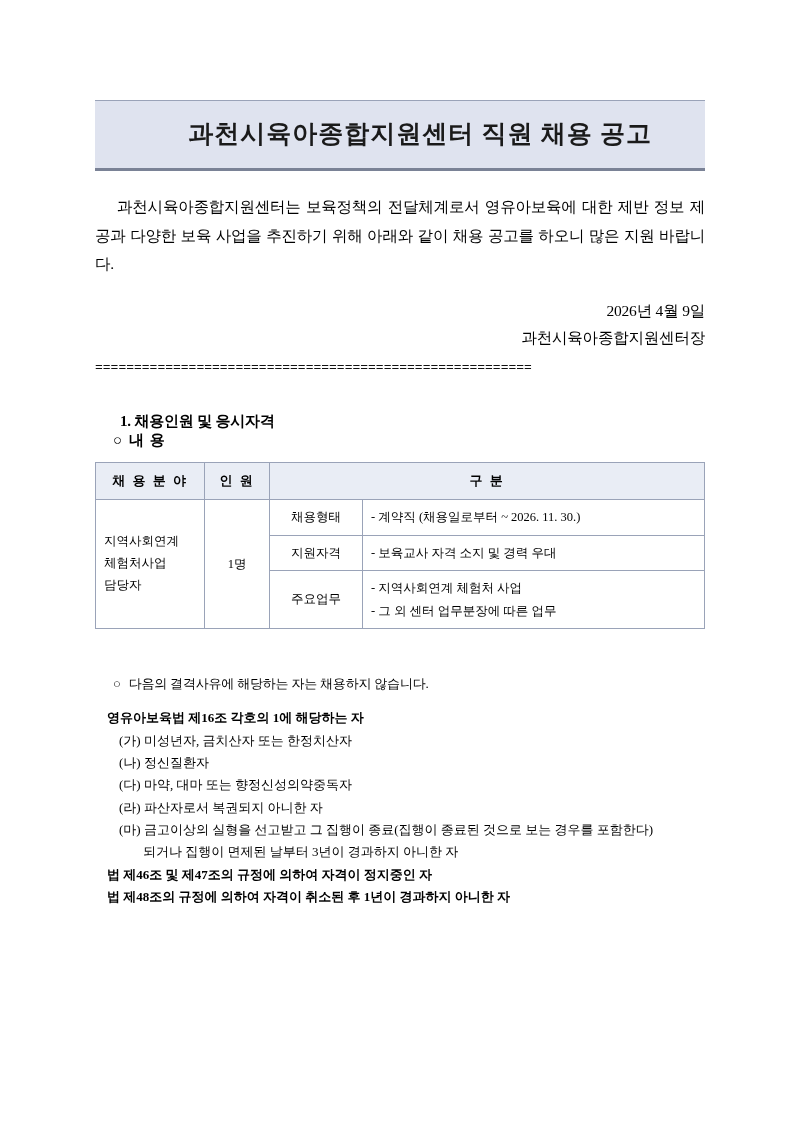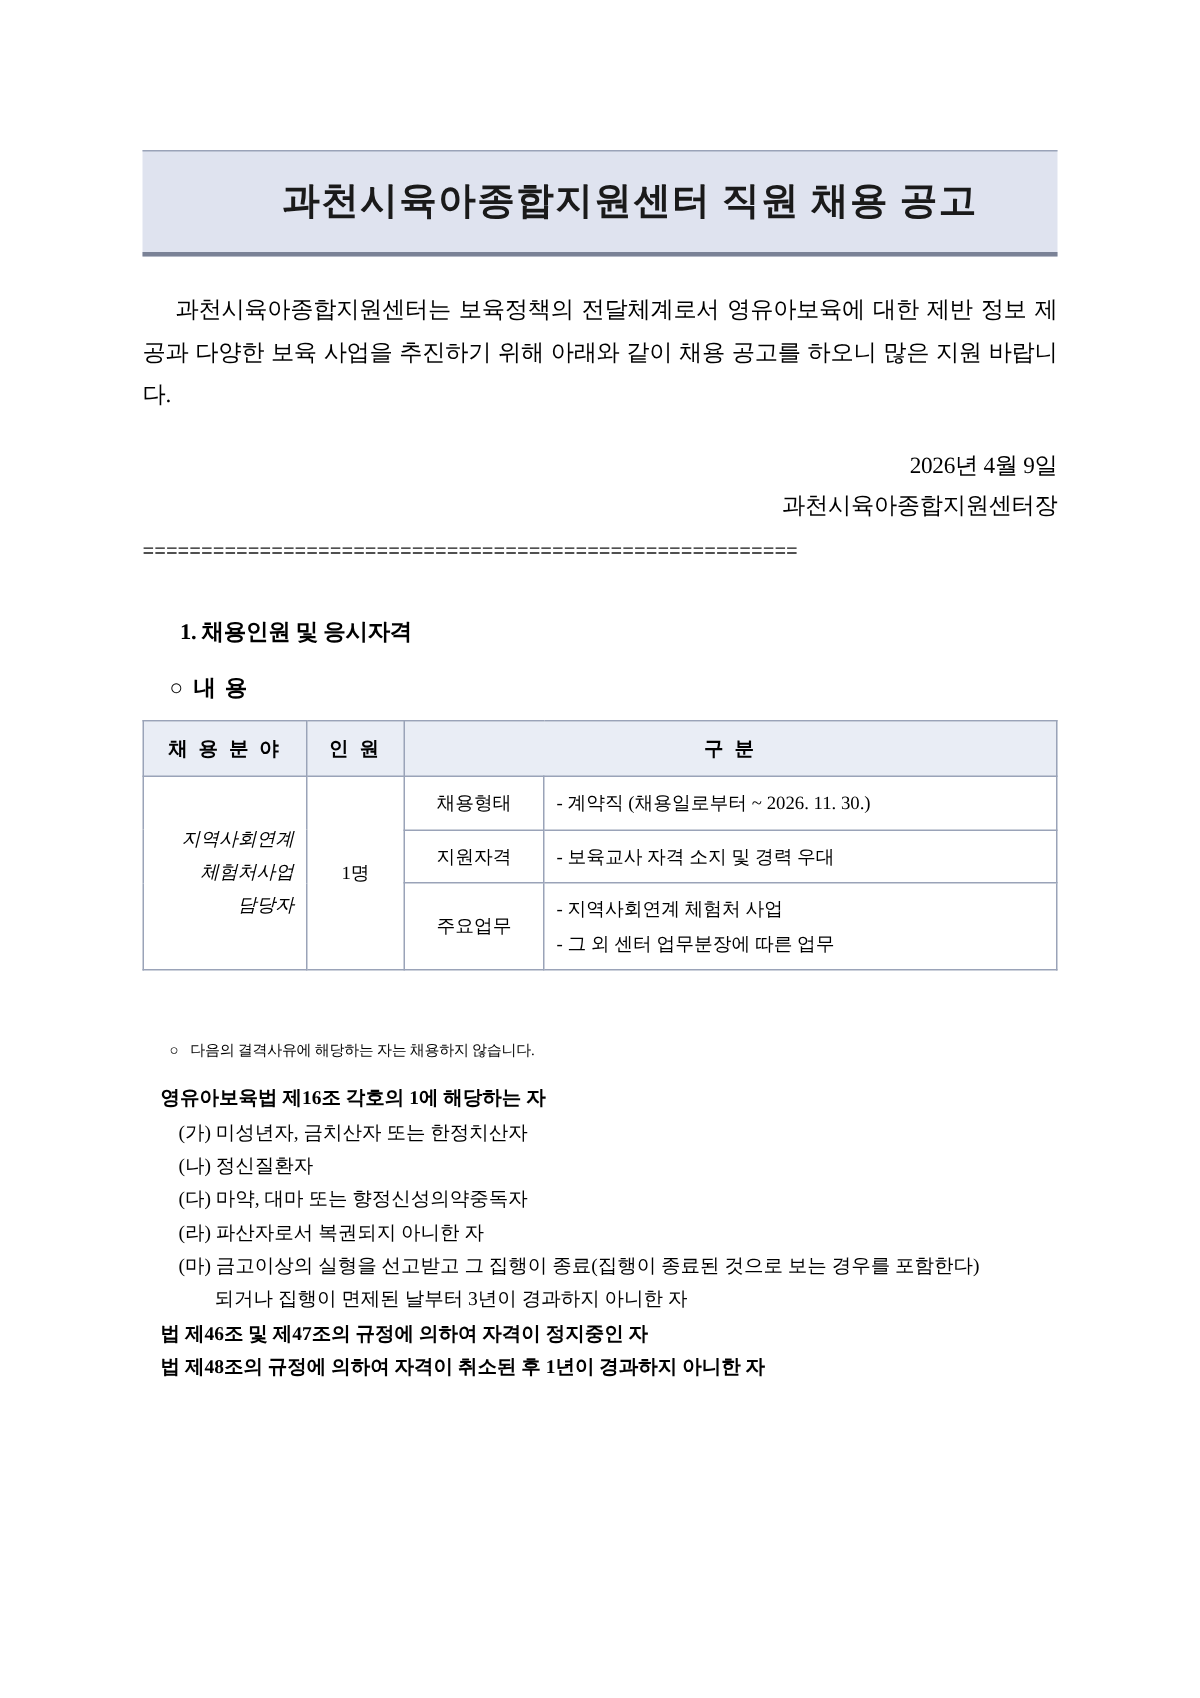--- a/index.html
+++ b/index.html
@@ -72,21 +72,20 @@
 
   
   .section-heading {
     margin-top: 38px;
     font-size: 15px;
     font-weight: bold;
     letter-spacing: -0.2px;
     margin-left: 25px;
   }
   .subsection {
-    margin-top: 18px;
     margin-left: 18px;
     font-size: 15px;
     font-weight: bold;
     letter-spacing: 1px;
   }
   .subsection .circle {
     font-weight: normal;
     margin-right: 6px;
   }
 
@@ -105,24 +104,23 @@
   }
   table.recruit thead th {
     background: #e9edf5;
     text-align: center;
     font-weight: bold;
     letter-spacing: 2px;
     padding: 9px 6px;
     font-size: 13px;
   }
   td.field-cell {
-    text-align: right;
+    text-align: left;
     width: 92px;
     line-height: 1.75;
-    font-style: italic;
   }
   td.count-cell {
     text-align: center;
     width: 48px;
     margin-top: 41px;
   }
   td.label-cell {
     text-align: center;
     width: 76px;
     white-space: nowrap;
@@ -132,21 +130,21 @@
     line-height: 1.8;
     padding-left: 12px;
   }
   .thead-field { width: 92px; }
   .thead-count { width: 48px; }
 
   
   .disq-head {
     margin-top: 46px;
     margin-left: 18px;
-    font-size: 10px;
+    font-size: 13px;
     letter-spacing: -0.2px;
   }
   .disq-head .circle { margin-right: 8px; }
 
   .disq-body {
     margin-top: 14px;
     margin-left: 12px;
     font-size: 13px;
     line-height: 1.72;
   }

